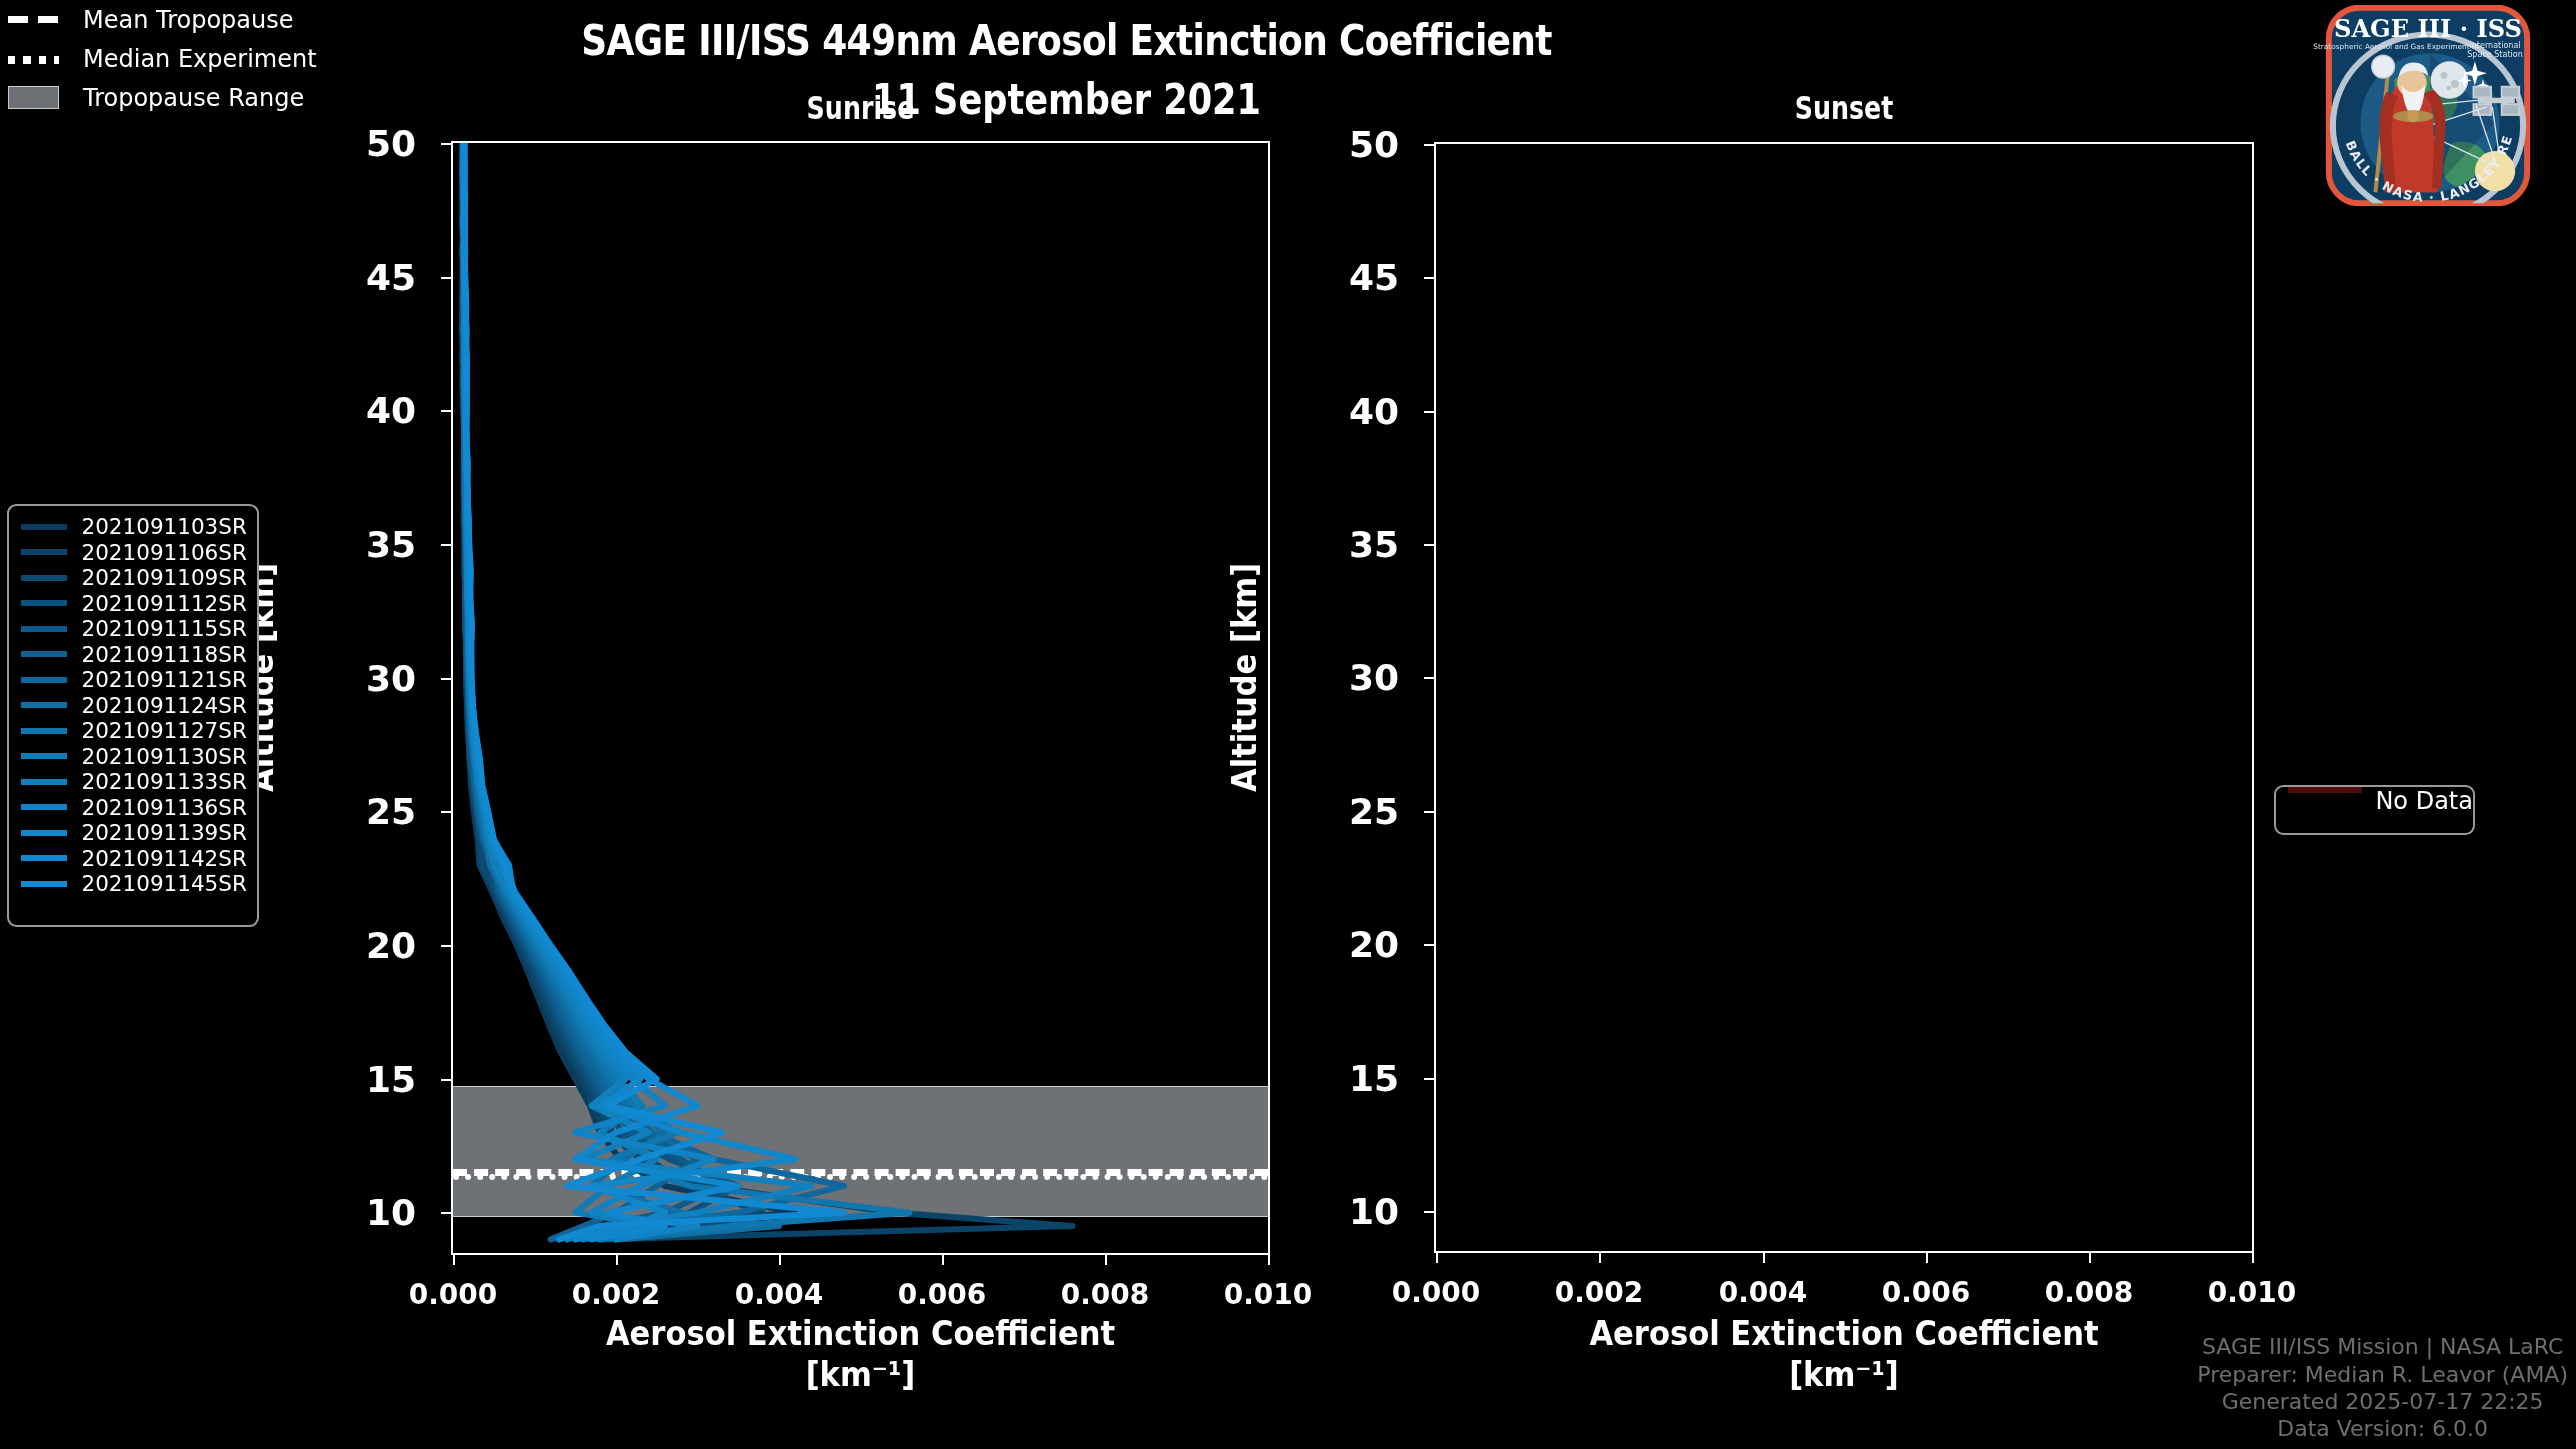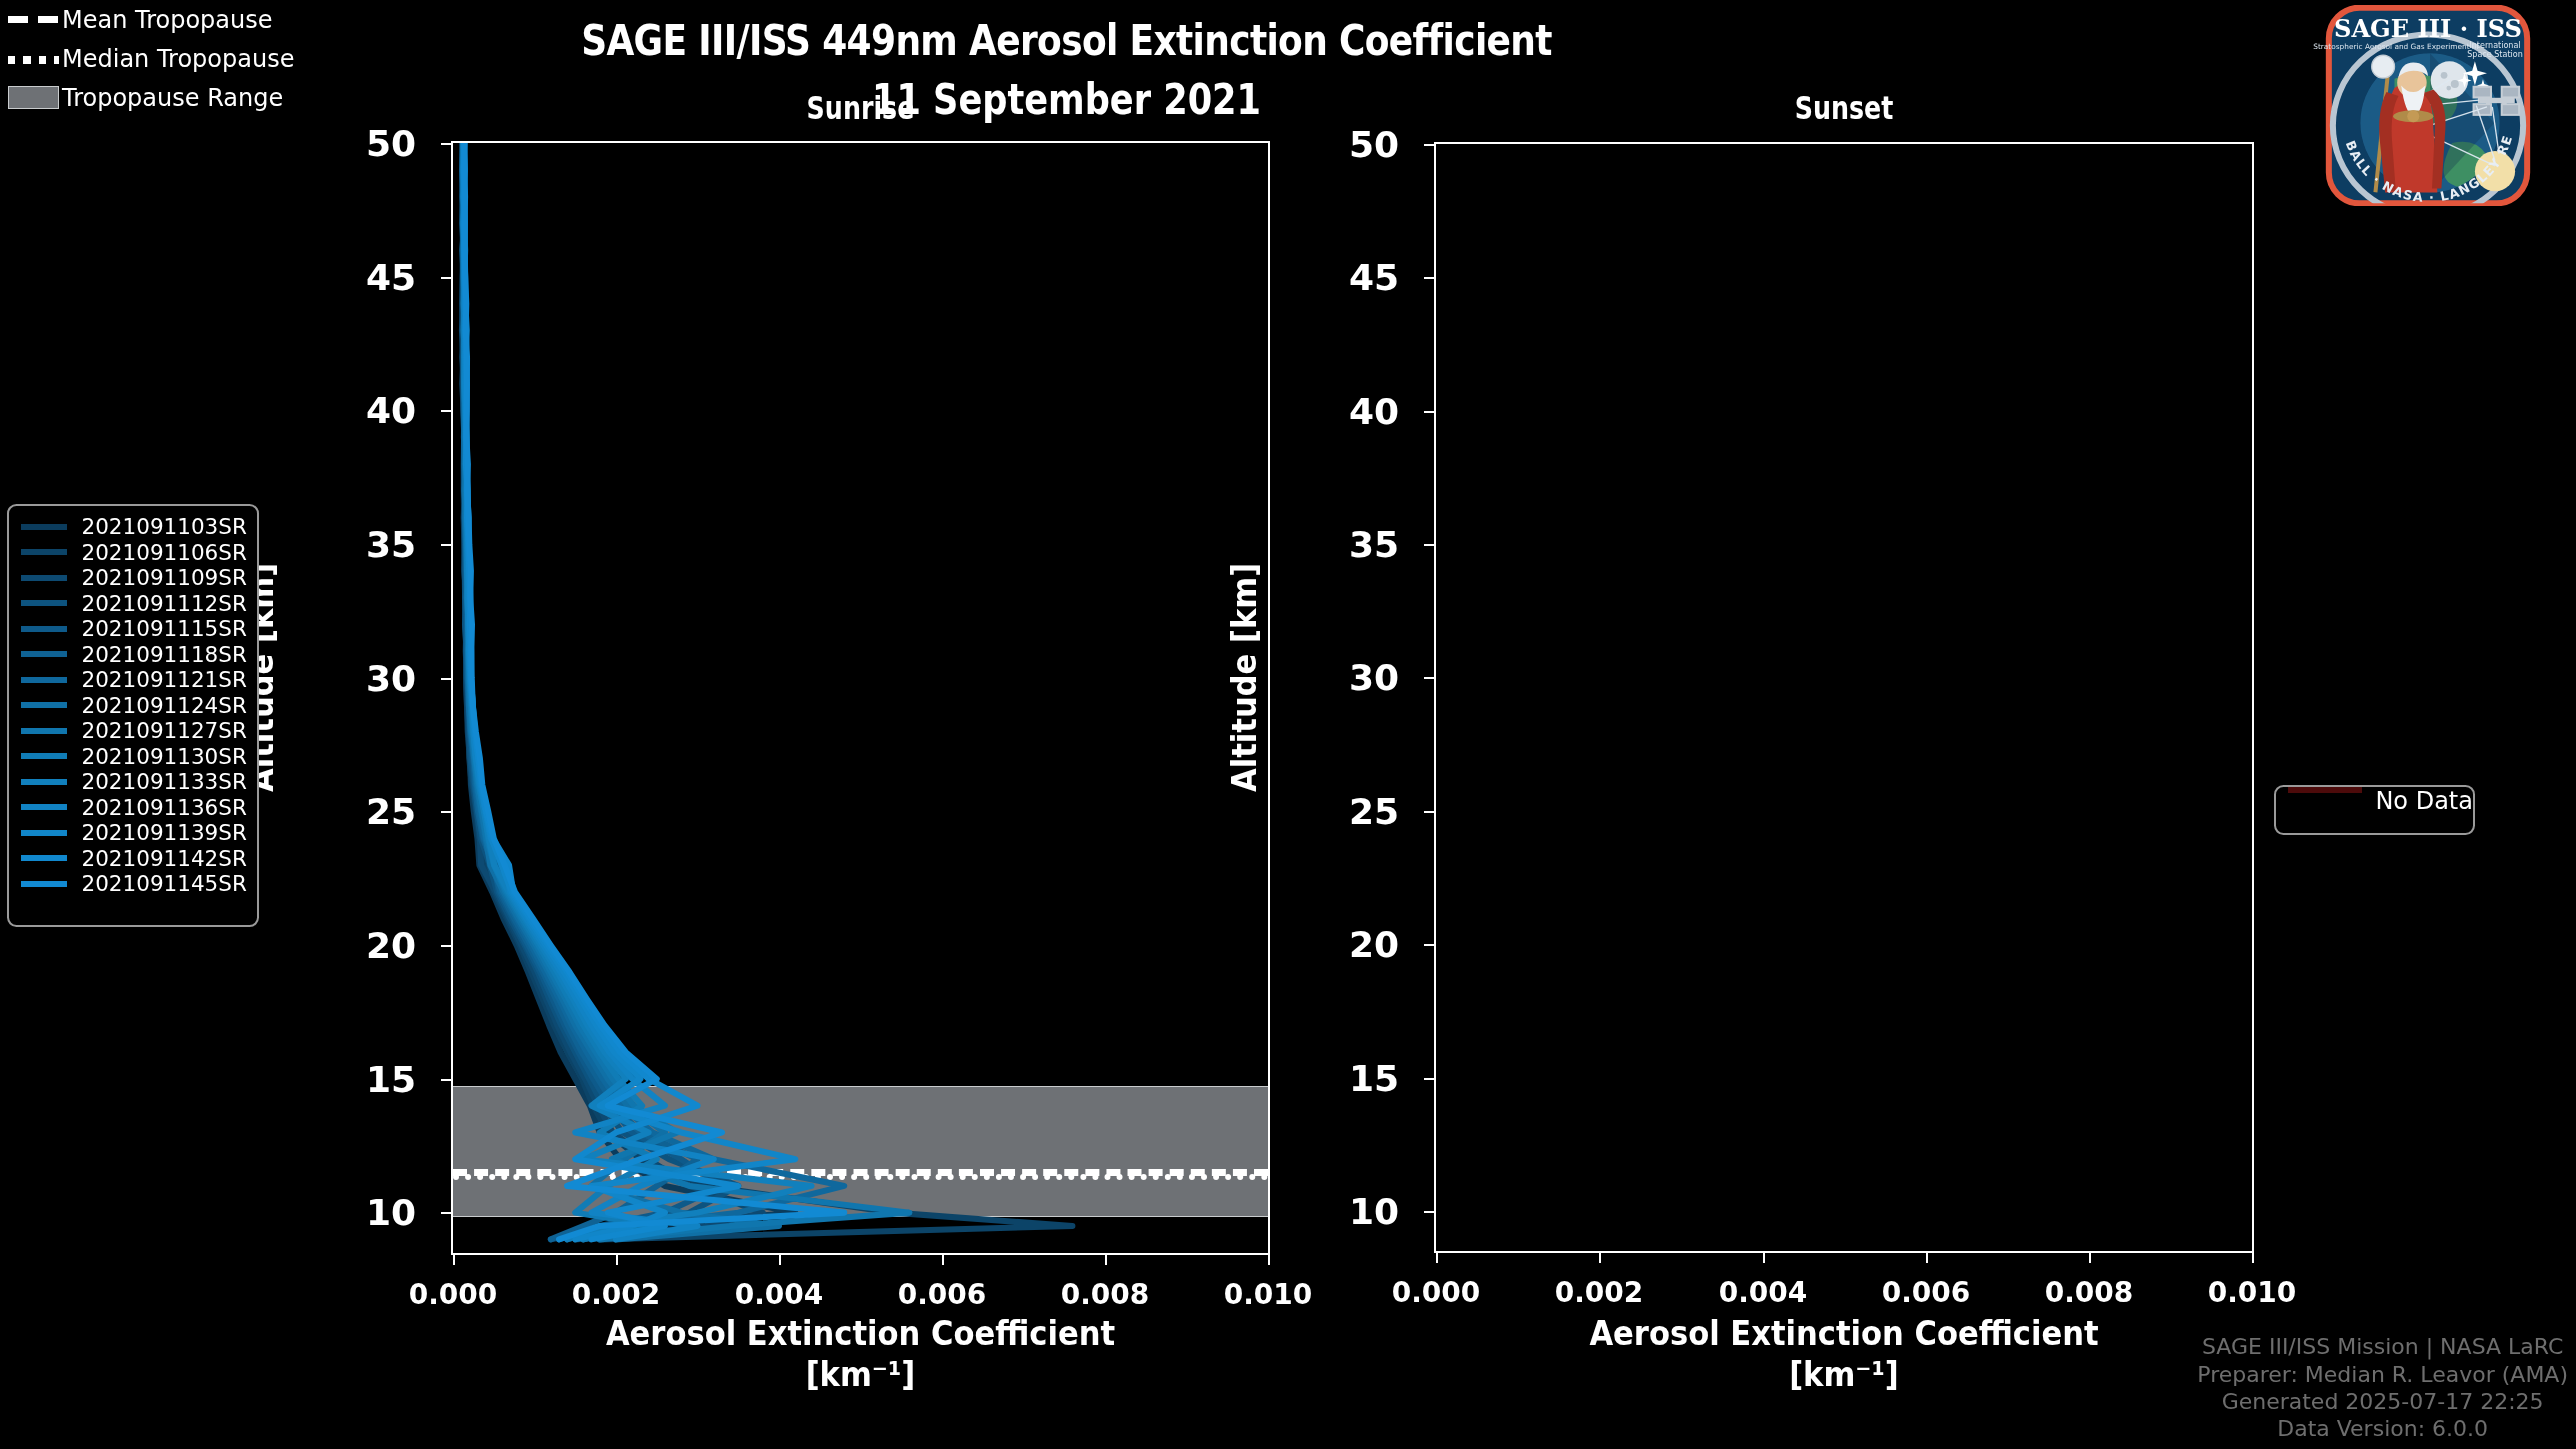--- a/index.html
+++ b/index.html
@@ -52,21 +52,21 @@
   
   .legend-box{position:absolute;background:#000;border:2px solid #9a9a9a;
       border-radius:9.4px;box-sizing:border-box;}
   #series-legend{left:6.7px;top:504px;width:252px;height:423px;padding:8px 8px 8px 0;}
   .leg-row{display:flex;align-items:center;height:25.5px;padding-left:12px;}
   .leg-swatch{width:46px;height:6px;flex:0 0 auto;}
   .leg-text{margin-left:14.8px;font-size:21.5px;white-space:nowrap;}
   #tropo-legend{left:9.4px;top:1308px;width:349px;}
   .tl-row{display:flex;align-items:center;height:39px;}
   .tl-mark{width:51px;height:14.8px;flex:0 0 auto;position:relative;margin-left:8px;}
-  .tl-text{margin-left:3px;font-size:24px;white-space:nowrap;}
+  .tl-text{margin-left:24px;font-size:24px;white-space:nowrap;}
   #nodata-legend{left:2274px;top:785px;width:201px;height:50px;
       display:flex;align-items:flex-start;}
   #nodata-swatch{width:74px;height:6px;background:#4d0b0b;margin-left:12px;}
   #nodata-text{margin-left:13.4px;font-size:24px;}
   
   #credits{position:absolute;right:8px;bottom:6.7px;text-align:center;
       font-size:22px;line-height:1.24;color:#6e6e6e;}
   
   #logo{position:absolute;left:2294px;top:5.4px;width:268px;height:201px;}
 </style>
@@ -255,21 +255,21 @@
     </div>
     <div class="tl-text">Mean Tropopause</div>
   </div>
   <div class="tl-row">
     <div class="tl-mark">
       <div style="position:absolute;top:5.4px;left:0;width:7.4px;height:7.4px;background:#fff;"></div>
       <div style="position:absolute;top:5.4px;left:15.4px;width:7.4px;height:7.4px;background:#fff;"></div>
       <div style="position:absolute;top:5.4px;left:31px;width:7.4px;height:7.4px;background:#fff;"></div>
       <div style="position:absolute;top:5.4px;left:46px;width:4.7px;height:7.4px;background:#fff;"></div>
     </div>
-    <div class="tl-text">Median Tropopause</div>
+    <div class="tl-text">Median Experiment</div>
   </div>
   <div class="tl-row">
     <div class="tl-mark">
       <div id="range-swatch" style="position:absolute;top:-4px;left:0;width:51px;height:23px;background:#6e7175;border:1.3px solid #c9ccce;box-sizing:border-box;"></div>
     </div>
     <div class="tl-text">Tropopause Range</div>
   </div>
 </div>
 
 <div id="nodata-legend" class="legend-box">

